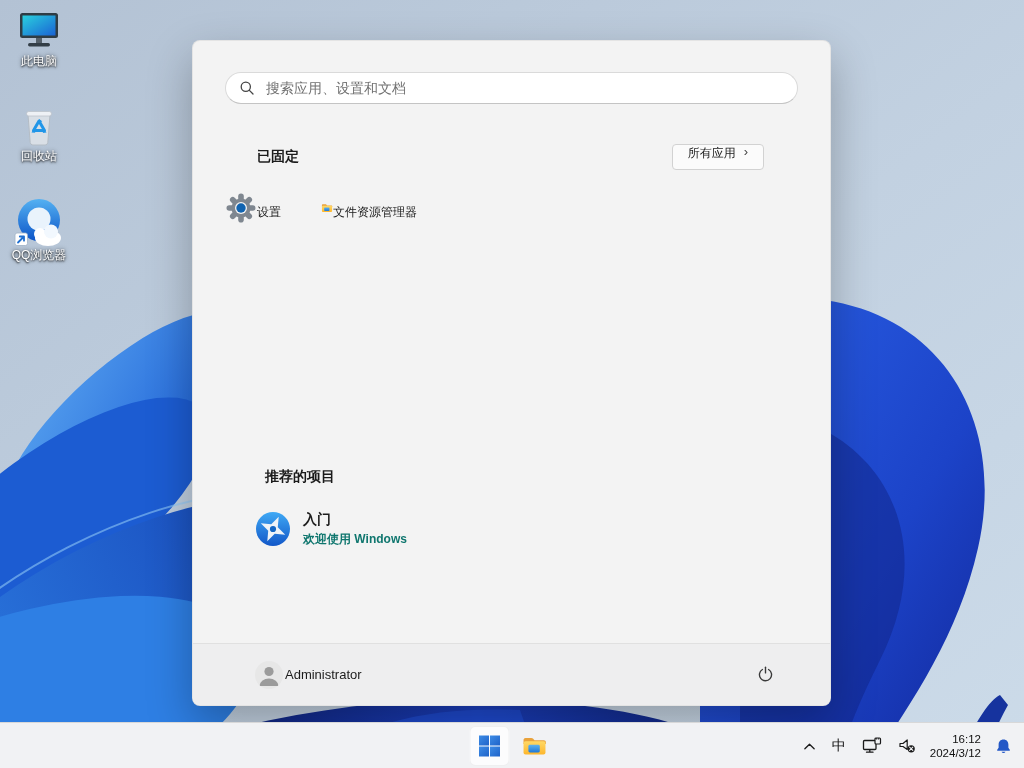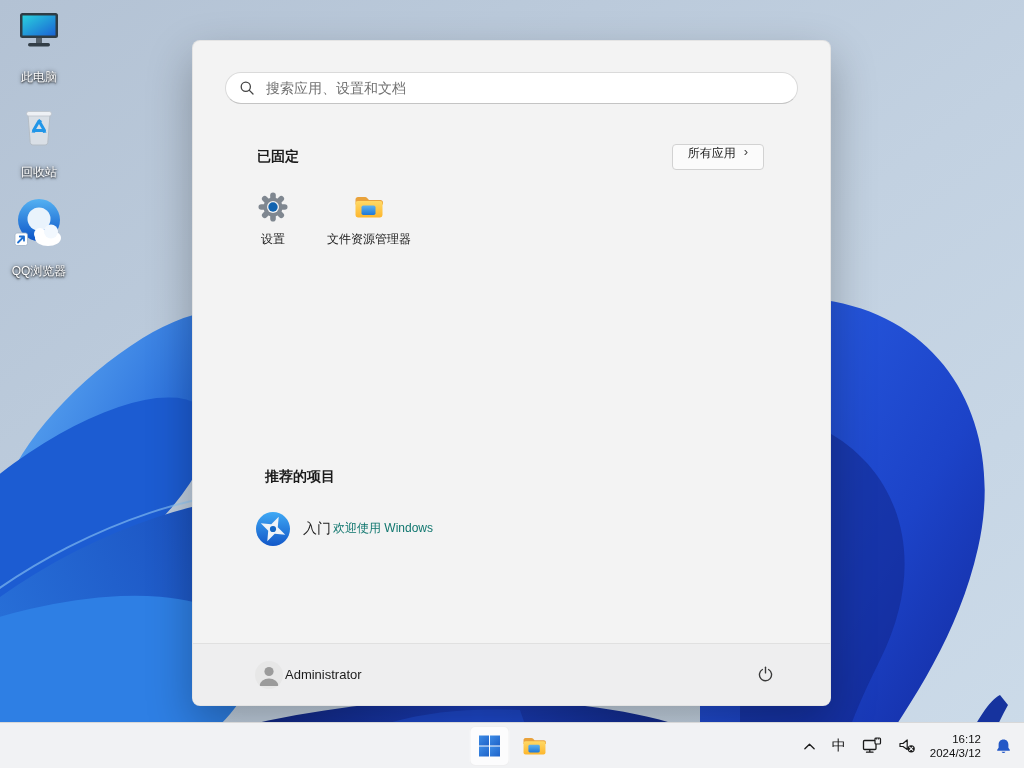--- a/index.html
+++ b/index.html
@@ -4,50 +4,50 @@
 <style>
   * { margin:0; padding:0; box-sizing:border-box; }
   html,body { width:1024px; height:768px; overflow:hidden; }
   body { font-family:"Liberation Sans","DejaVu Sans",sans-serif; position:relative; background:#b7c6d8; }
 
   
   .wallpaper { position:absolute; inset:0; width:1024px; height:768px; }
 
   
   .desk-icon { position:absolute; left:1px; width:76px; display:flex; flex-direction:column; align-items:center; cursor:pointer; }
-  .desk-icon .dlabel { margin-top:16px; font-size:12px; line-height:14px; color:#fff;
+  .desk-icon .dlabel { margin-top:0; font-size:12px; line-height:14px; color:#fff;
       text-shadow:0 1px 2px rgba(0,0,0,.9), 0 0 4px rgba(0,0,0,.65); }
 
   
   .start-menu { position:absolute; left:192px; top:40px; width:639px; height:666px;
       background:#f3f3f3; border-radius:8px; border:1px solid rgba(0,0,0,.06);
       box-shadow:0 18px 45px rgba(0,0,0,.28); }
   .search-wrap { position:absolute; left:32px; right:32px; top:31px; height:48px; }
   .search-input { width:100%; height:32px; border-radius:16px; border:1px solid #dadada;
       border-bottom-color:#c4c4c4; background:#fff; padding:0 14px 0 40px; font-size:14px;
       color:#222; outline:none; font-family:inherit; }
   .search-input::placeholder { color:#717171; }
   .search-glyph { position:absolute; left:14px; top:8px; width:16px; height:16px; pointer-events:none; }
 
   .pinned-header { position:absolute; left:64px; right:66px; top:102px; height:28px;
       display:flex; align-items:center; justify-content:space-between; }
   .section-title { font-size:14px; font-weight:bold; color:#1b1b1b; }
   .all-apps-btn { display:inline-flex; align-items:flex-start; gap:8px; height:26px; padding:0 15px;
       background:#fbfbfb; border:1px solid #d2d2d2; border-radius:4px; font-size:12px; color:#1b1b1b; cursor:pointer; }
   .all-apps-btn .chev { font-size:13px; color:#444; line-height:1; }
 
-  .pin-tile { position:absolute; top:150px; width:96px; height:70px; border-radius:4px;
-      display:flex; flex-direction:column; align-items:center; cursor:pointer; }
+  .pin-tile { position:absolute; top:132px; width:96px; height:70px; border-radius:4px;
+      display:flex; flex-direction:row; align-items:center; cursor:pointer; }
   .pin-tile .plabel { margin-top:8px; font-size:12px; color:#1b1b1b; white-space:nowrap; }
   .tile-1 { left:32px; } .tile-2 { left:128px; }
 
   .rec-header { position:absolute; left:72px; top:427px; }
   .rec-item { position:absolute; left:54px; top:462px; width:300px; height:52px;
       display:flex; align-items:center; gap:12px; padding-left:8px; border-radius:4px; cursor:pointer; }
-  .rec-texts { display:flex; flex-direction:row; gap:2px; }
+  .rec-texts { display:flex; flex-direction:column; gap:2px;font-weight:bold; }
   .rec-title { font-size:14px; color:#1b1b1b; }
   .rec-sub   { font-size:12px; color:#0f766e; }
 
   .menu-footer { position:absolute; left:0; right:0; bottom:0; height:62px;
       background:#eeeeef; border-top:1px solid #e0e0e0; border-radius:0 0 8px 8px;
       display:flex; align-items:center; padding:0 47px 0 62px; }
   .user-chip { display:flex; align-items:center; gap:2px; height:44px; padding:0 10px 0 0;
       border-radius:4px; cursor:pointer; }
   .user-name { font-size:13px; color:#1b1b1b; }
   .power-btn { margin-left:auto; width:36px; height:36px; border-radius:4px;

